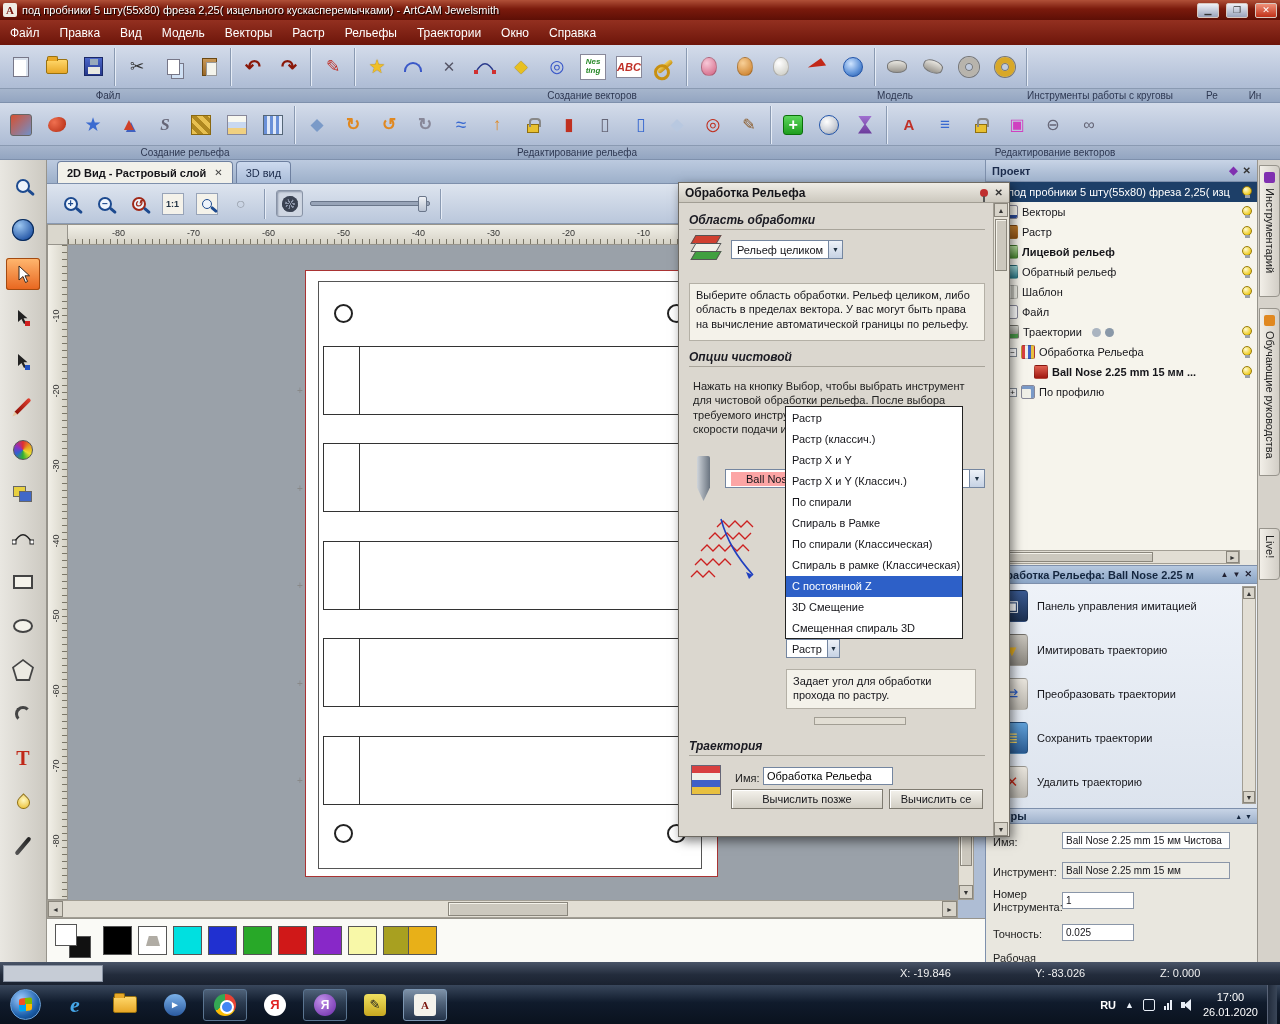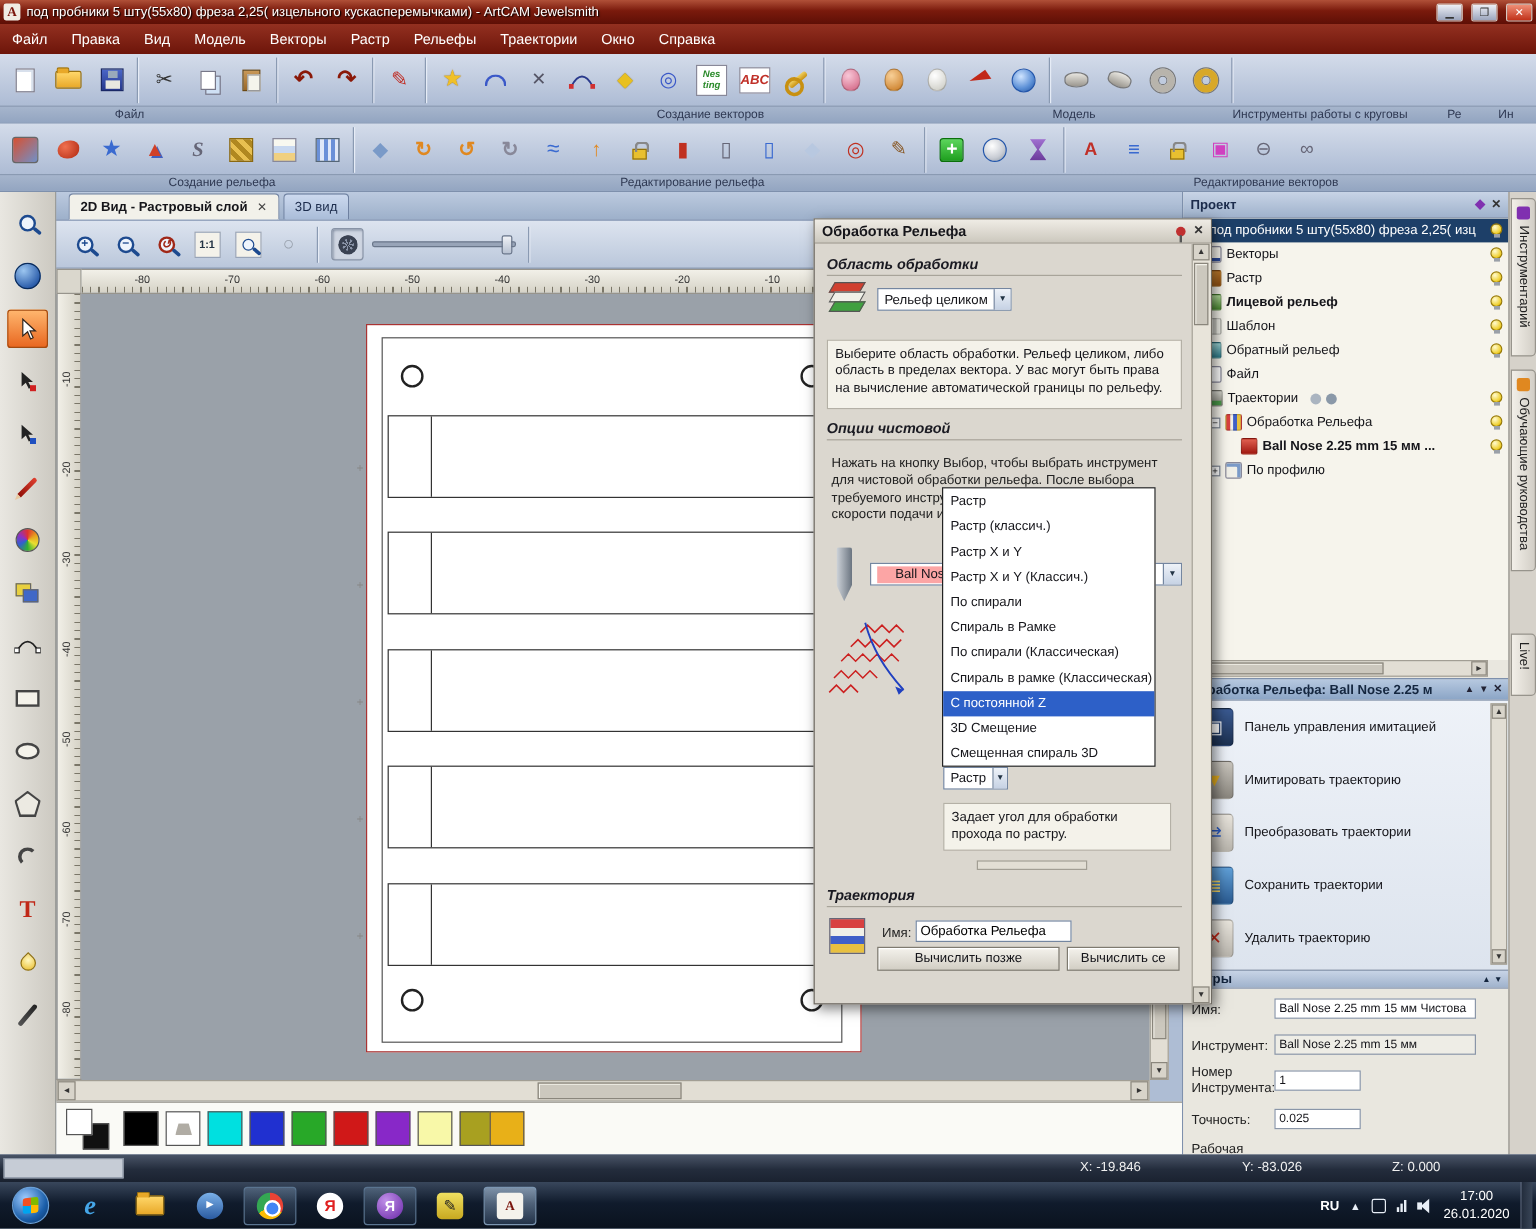--- a/index.html
+++ b/index.html
@@ -632,27 +632,27 @@
         <span class="ticon" style="background:linear-gradient(135deg,#e8a040,#8a4a10)"></span>
         <span>Растр</span>
         <span class="bulb"></span>
       </div>
       <div class="trow" style="padding-left:18px;font-weight:bold">
         <span class="ticon" style="background:linear-gradient(#b8e0a0,#4a8a30)"></span>
         <span>Лицевой рельеф</span>
         <span class="bulb"></span>
       </div>
       <div class="trow" style="padding-left:18px">
+        <span class="ticon" style="background:linear-gradient(#a0d8d8,#2a7a8a)"></span>
+        <span>Обратный рельеф</span>
+        <span class="bulb"></span>
+      </div>
+      <div class="trow" style="padding-left:18px">
         <span class="ticon" style="background:repeating-linear-gradient(90deg,#c8c8c0 0 3px,#f0f0e8 3px 6px)"></span>
         <span>Шаблон</span>
-        <span class="bulb"></span>
-      </div>
-      <div class="trow" style="padding-left:18px">
-        <span class="ticon" style="background:linear-gradient(#a0d8d8,#2a7a8a)"></span>
-        <span>Обратный рельеф</span>
         <span class="bulb"></span>
       </div>
       <div class="trow" style="padding-left:18px">
         <span class="ticon" style="background:#fff;border:1px solid #889"></span>
         <span>Файл</span>
       </div>
       <div class="trow" style="padding-left:6px">
         <span class="texp">−</span>
         <span class="ticon" style="background:linear-gradient(#d8d8d0,#8a8a80);box-shadow:inset 0 -4px 0 #4a9a4a"></span>
         <span>Траектории</span>

